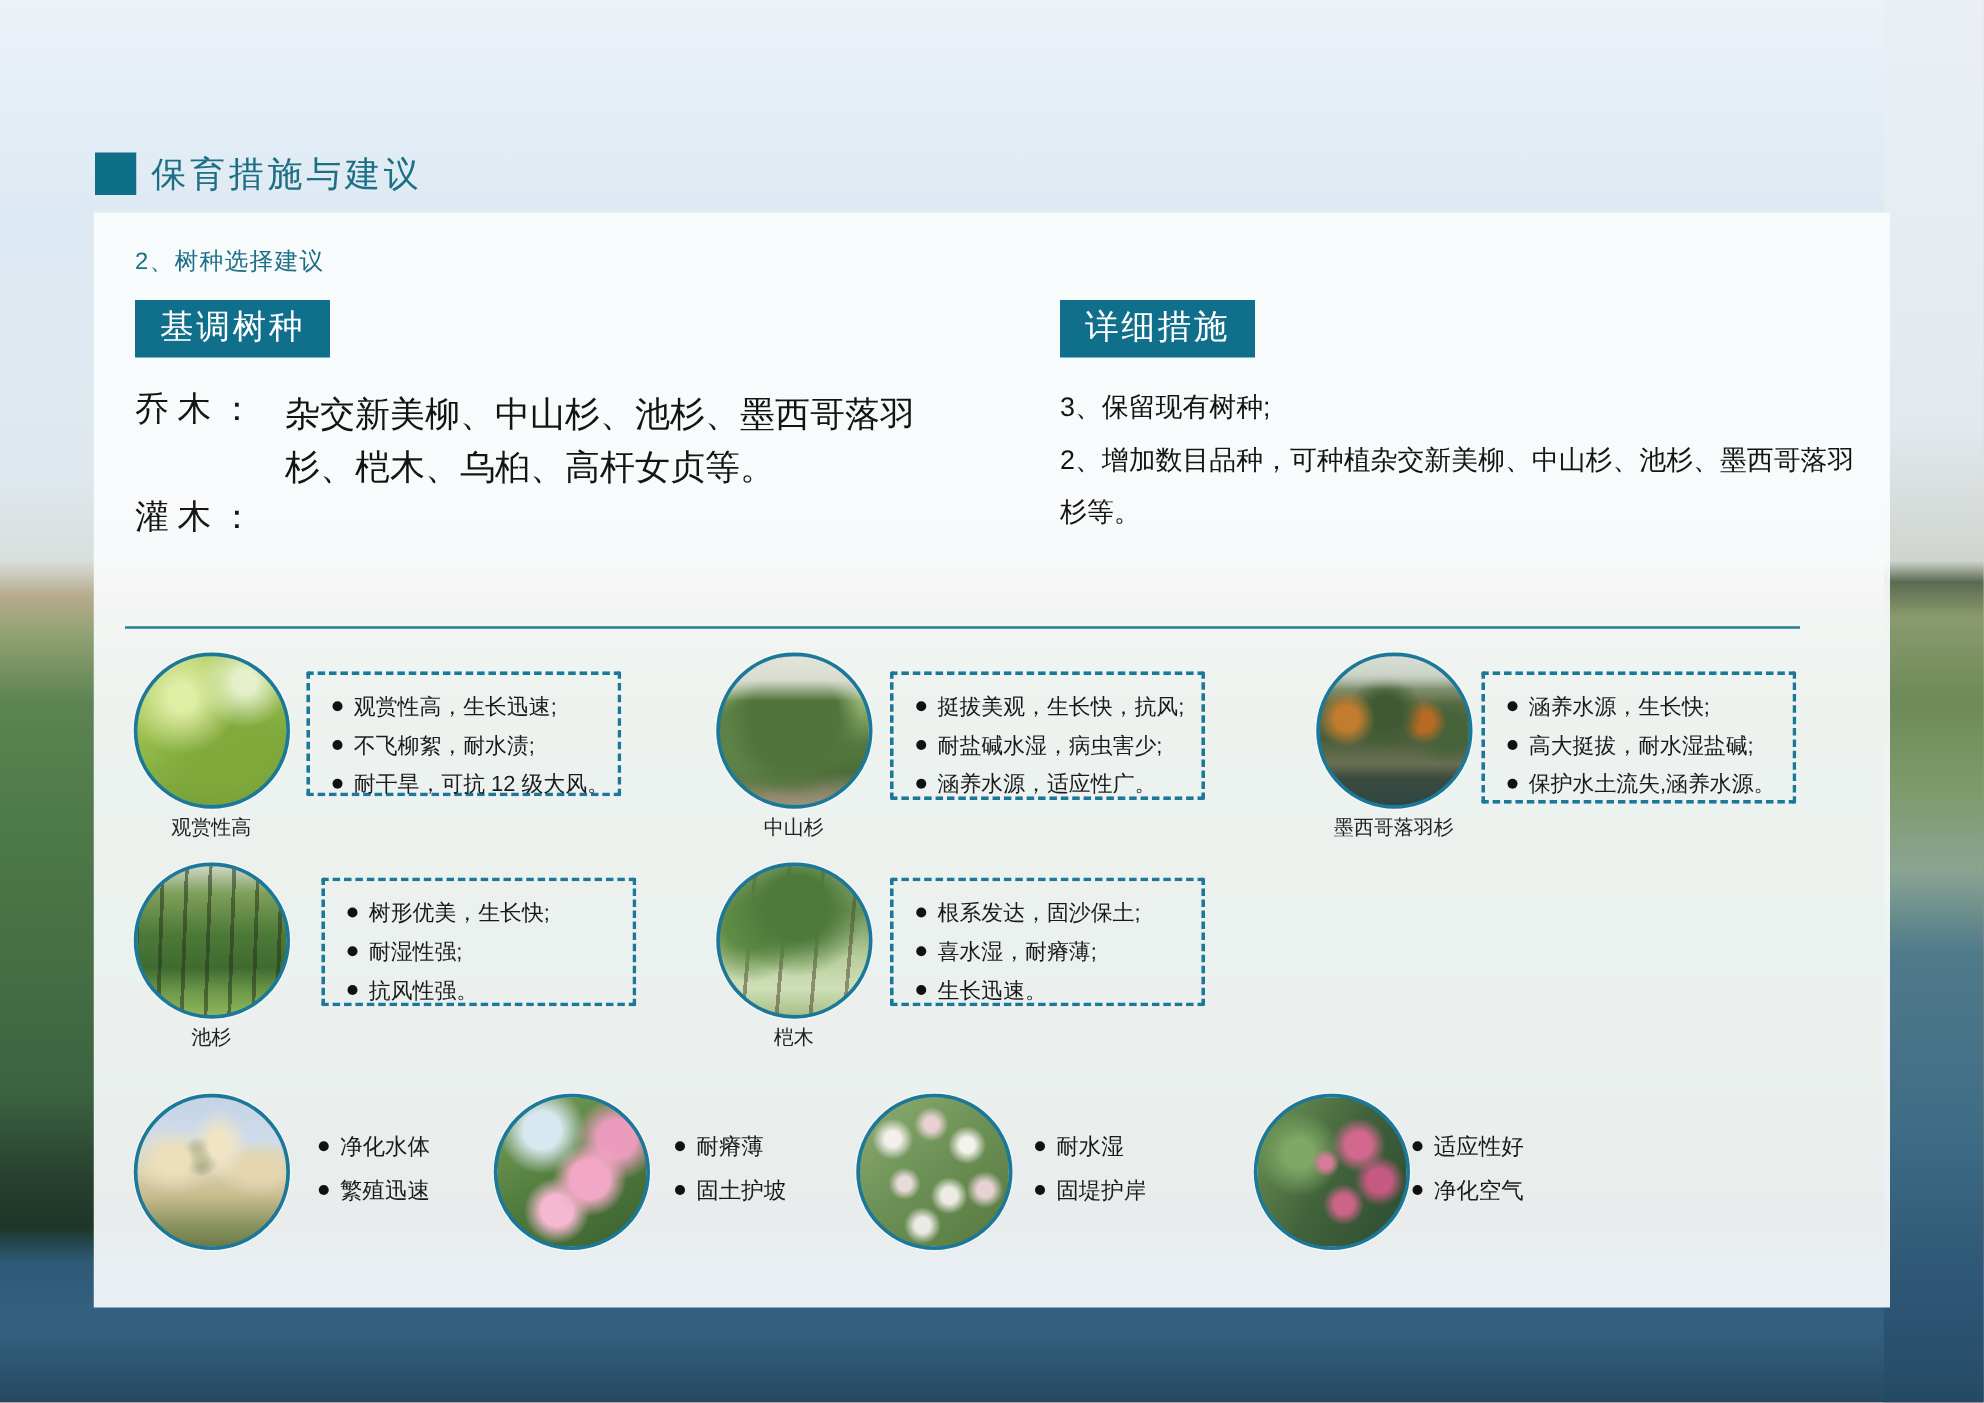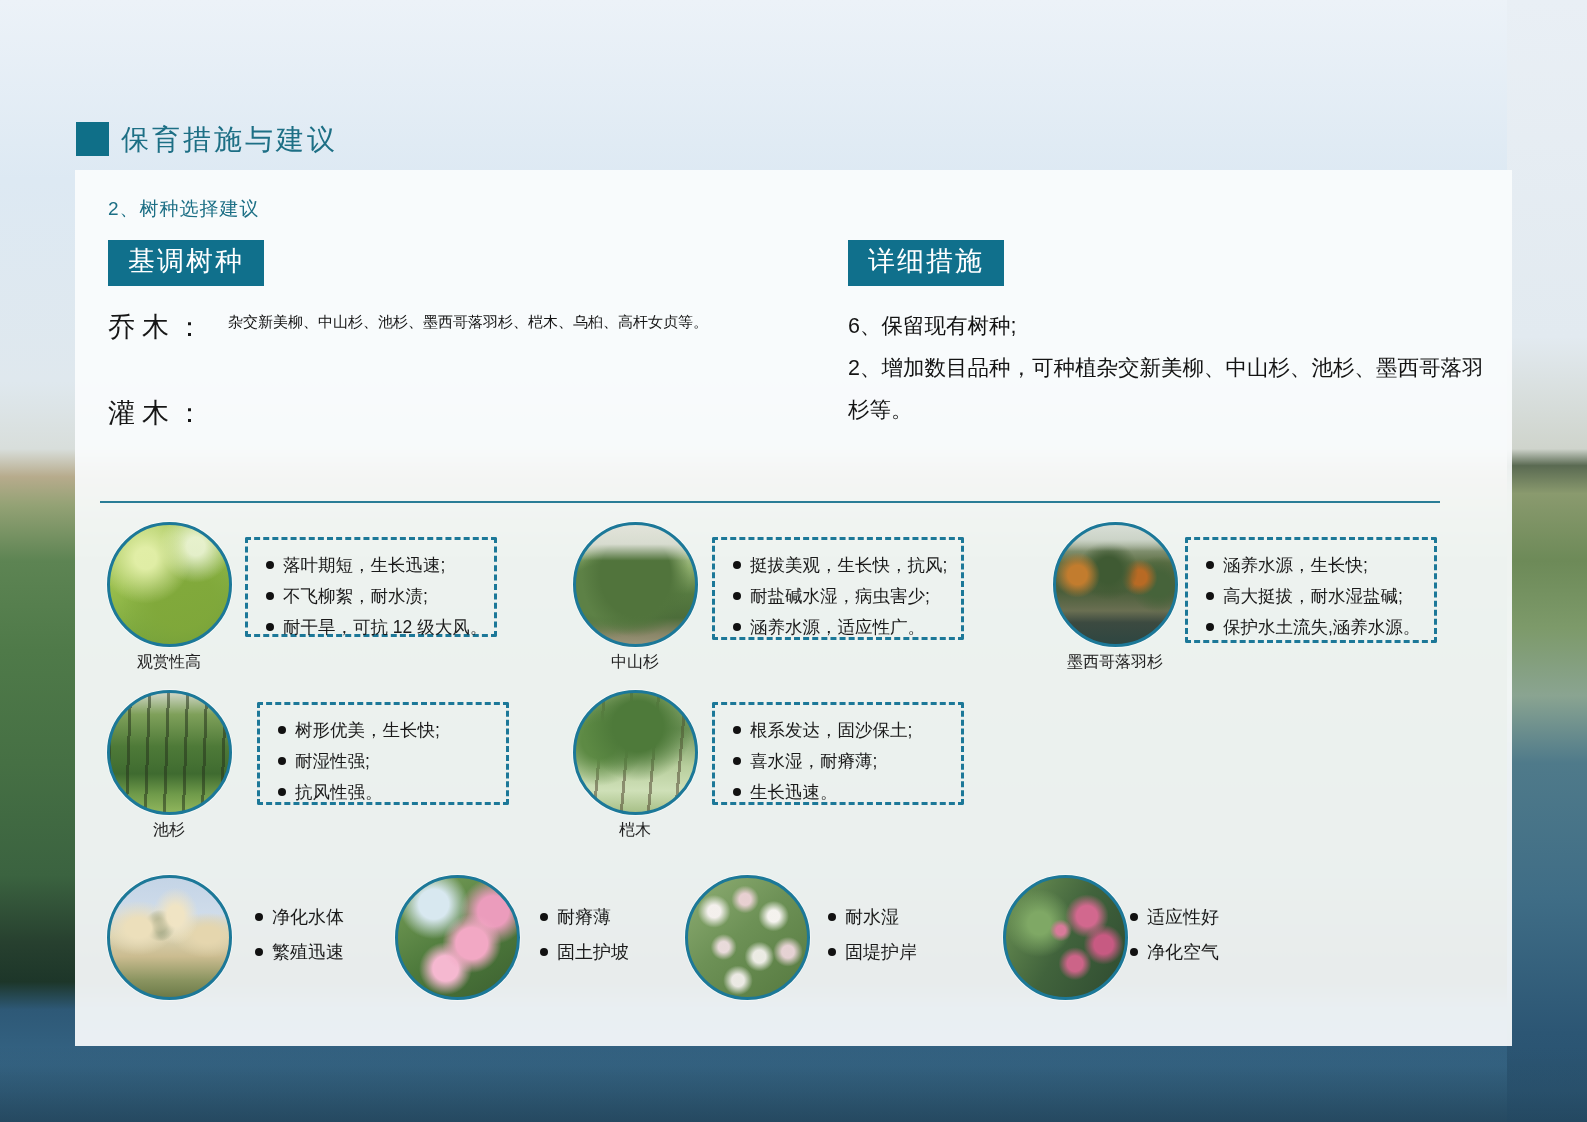--- a/index.html
+++ b/index.html
@@ -33,21 +33,21 @@
   .subtitle{position:absolute;left:33px;top:26px;font-size:19px;color:#1c6f85;letter-spacing:1px;}
 
   .hdr{position:absolute;background:#10708c;color:#ffffff;font-size:27px;letter-spacing:2px;
     padding:7px 20px 9px 20px;line-height:1.1;}
   .hdr-base{left:33px;top:70px;}
   .hdr-measures{left:773px;top:70px;}
 
   .row-label{position:absolute;font-size:27px;color:#161616;letter-spacing:7px;}
   .lab-arbor{left:33px;top:139px;}
   .lab-shrub{left:33px;top:225px;}
-  .row-text{position:absolute;left:153px;width:545px;font-size:15px;color:#141414;line-height:1.5;}
+  .row-text{position:absolute;left:153px;width:545px;font-size:28px;color:#141414;line-height:1.5;}
   .txt-arbor{top:141px;}
   .txt-shrub{top:231px;}
 
   .measures-text{position:absolute;left:773px;top:136px;width:650px;font-size:21.5px;
     color:#141414;line-height:1.95;}
 
   .divider{position:absolute;left:25px;top:331px;width:1340px;height:0;
     border-top:2px solid #2a7d96;}
 
   
@@ -135,32 +135,32 @@
 
     <div class="hdr hdr-base">基调树种</div>
     <div class="hdr hdr-measures">详细措施</div>
 
     <div class="row-label lab-arbor">乔木：</div>
     <div class="row-text txt-arbor">杂交新美柳、中山杉、池杉、墨西哥落羽杉、桤木、乌桕、高杆女贞等。</div>
 
     <div class="row-label lab-shrub">灌木：</div>
 
     <div class="measures-text">
-      <div>6、保留现有树种;</div>
+      <div>3、保留现有树种;</div>
       <div>2、增加数目品种，可种植杂交新美柳、中山杉、池杉、墨西哥落羽杉等。</div>
     </div>
 
     <div class="divider"></div>
 
     <div class="photo-circle p-willow" style="left:32px;top:352px;"></div>
     <div class="caption" style="left:-6px;top:482px;">观赏性高</div>
     <div class="dash-box" style="left:170px;top:367px;width:252px;height:100px;">
       <div class="bullet">
           <span class="dot"></span>
-          <span>落叶期短，生长迅速;</span>
+          <span>观赏性高，生长迅速;</span>
         </div>
       <div class="bullet">
           <span class="dot"></span>
           <span>不飞柳絮，耐水渍;</span>
         </div>
       <div class="bullet">
           <span class="dot"></span>
           <span>耐干旱，可抗 12 级大风。</span>
         </div>
     </div>

